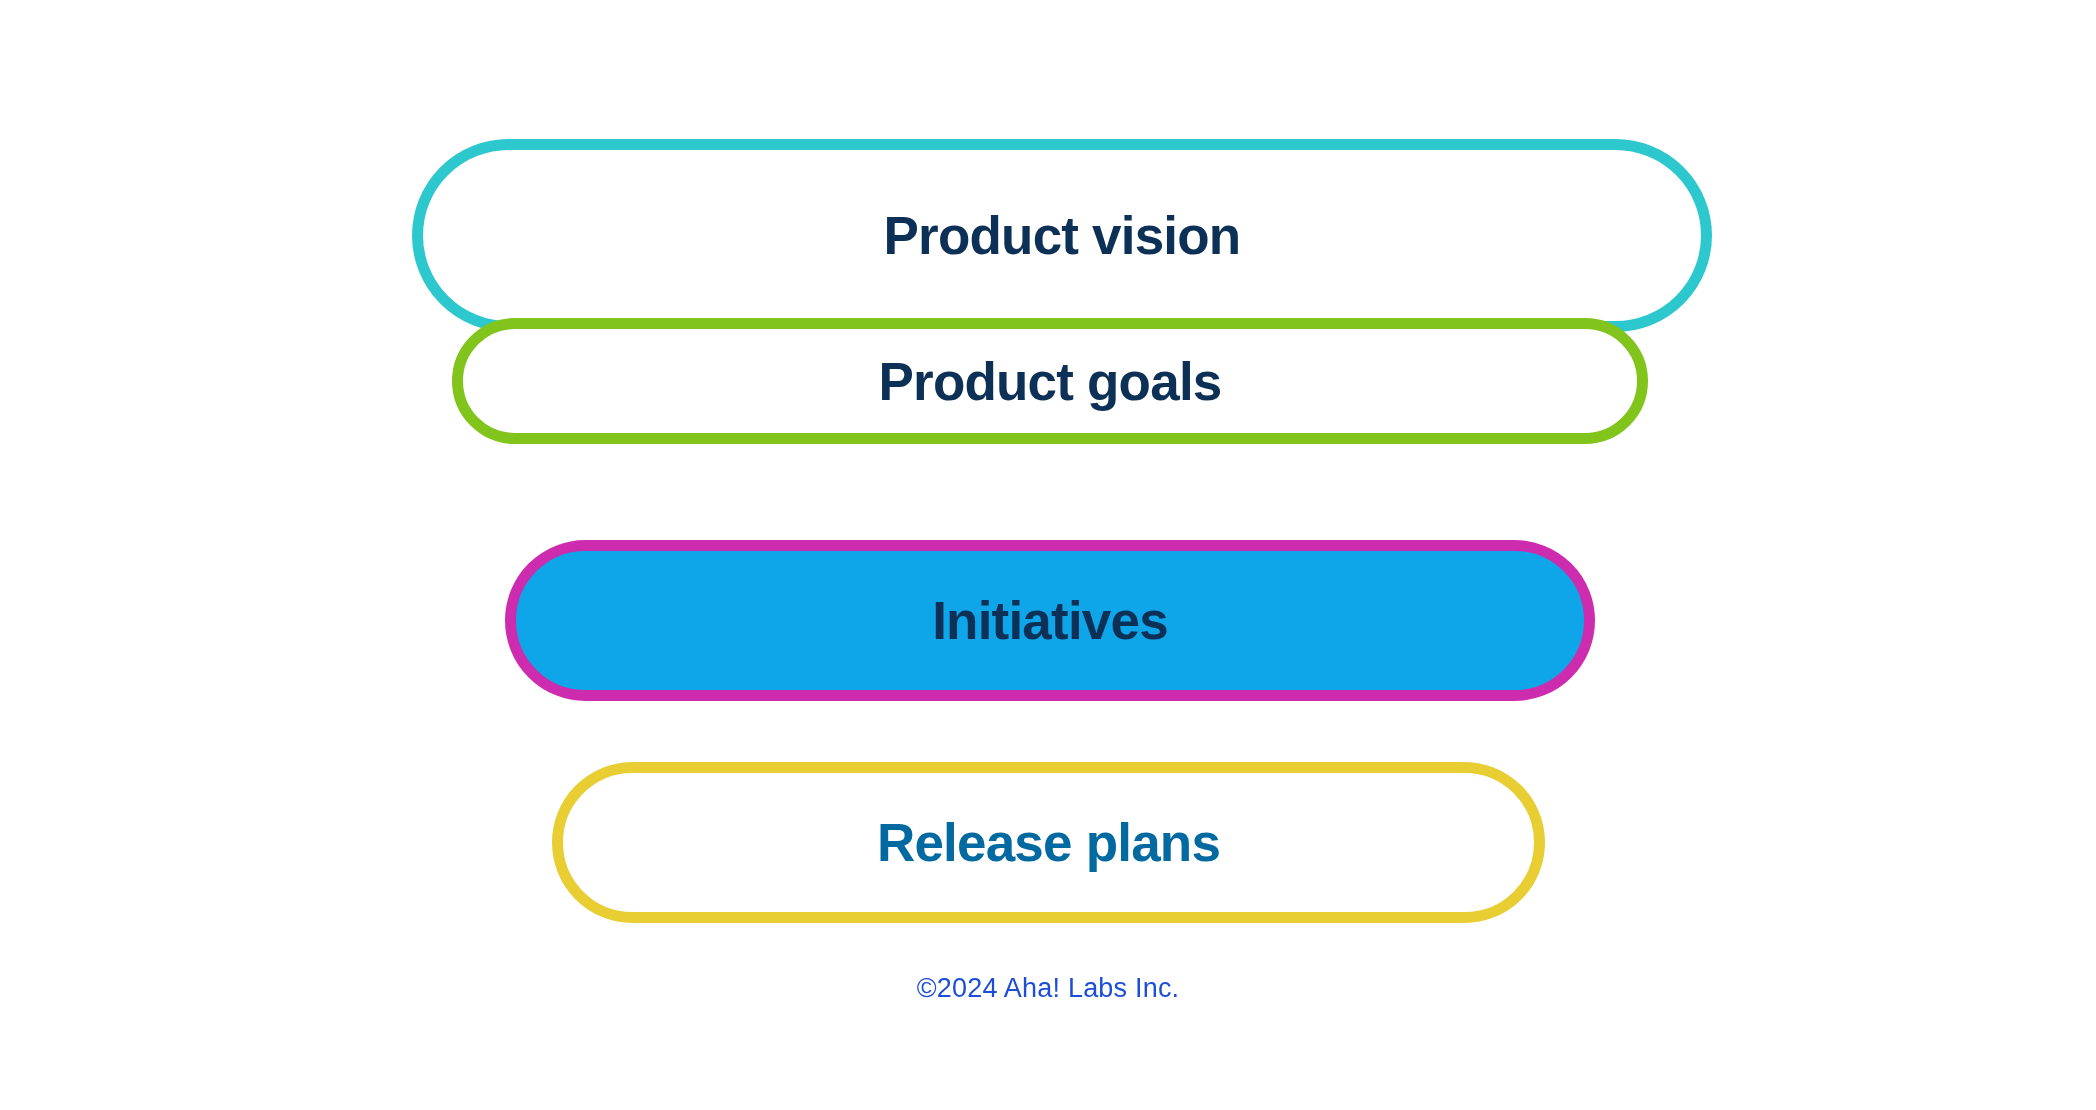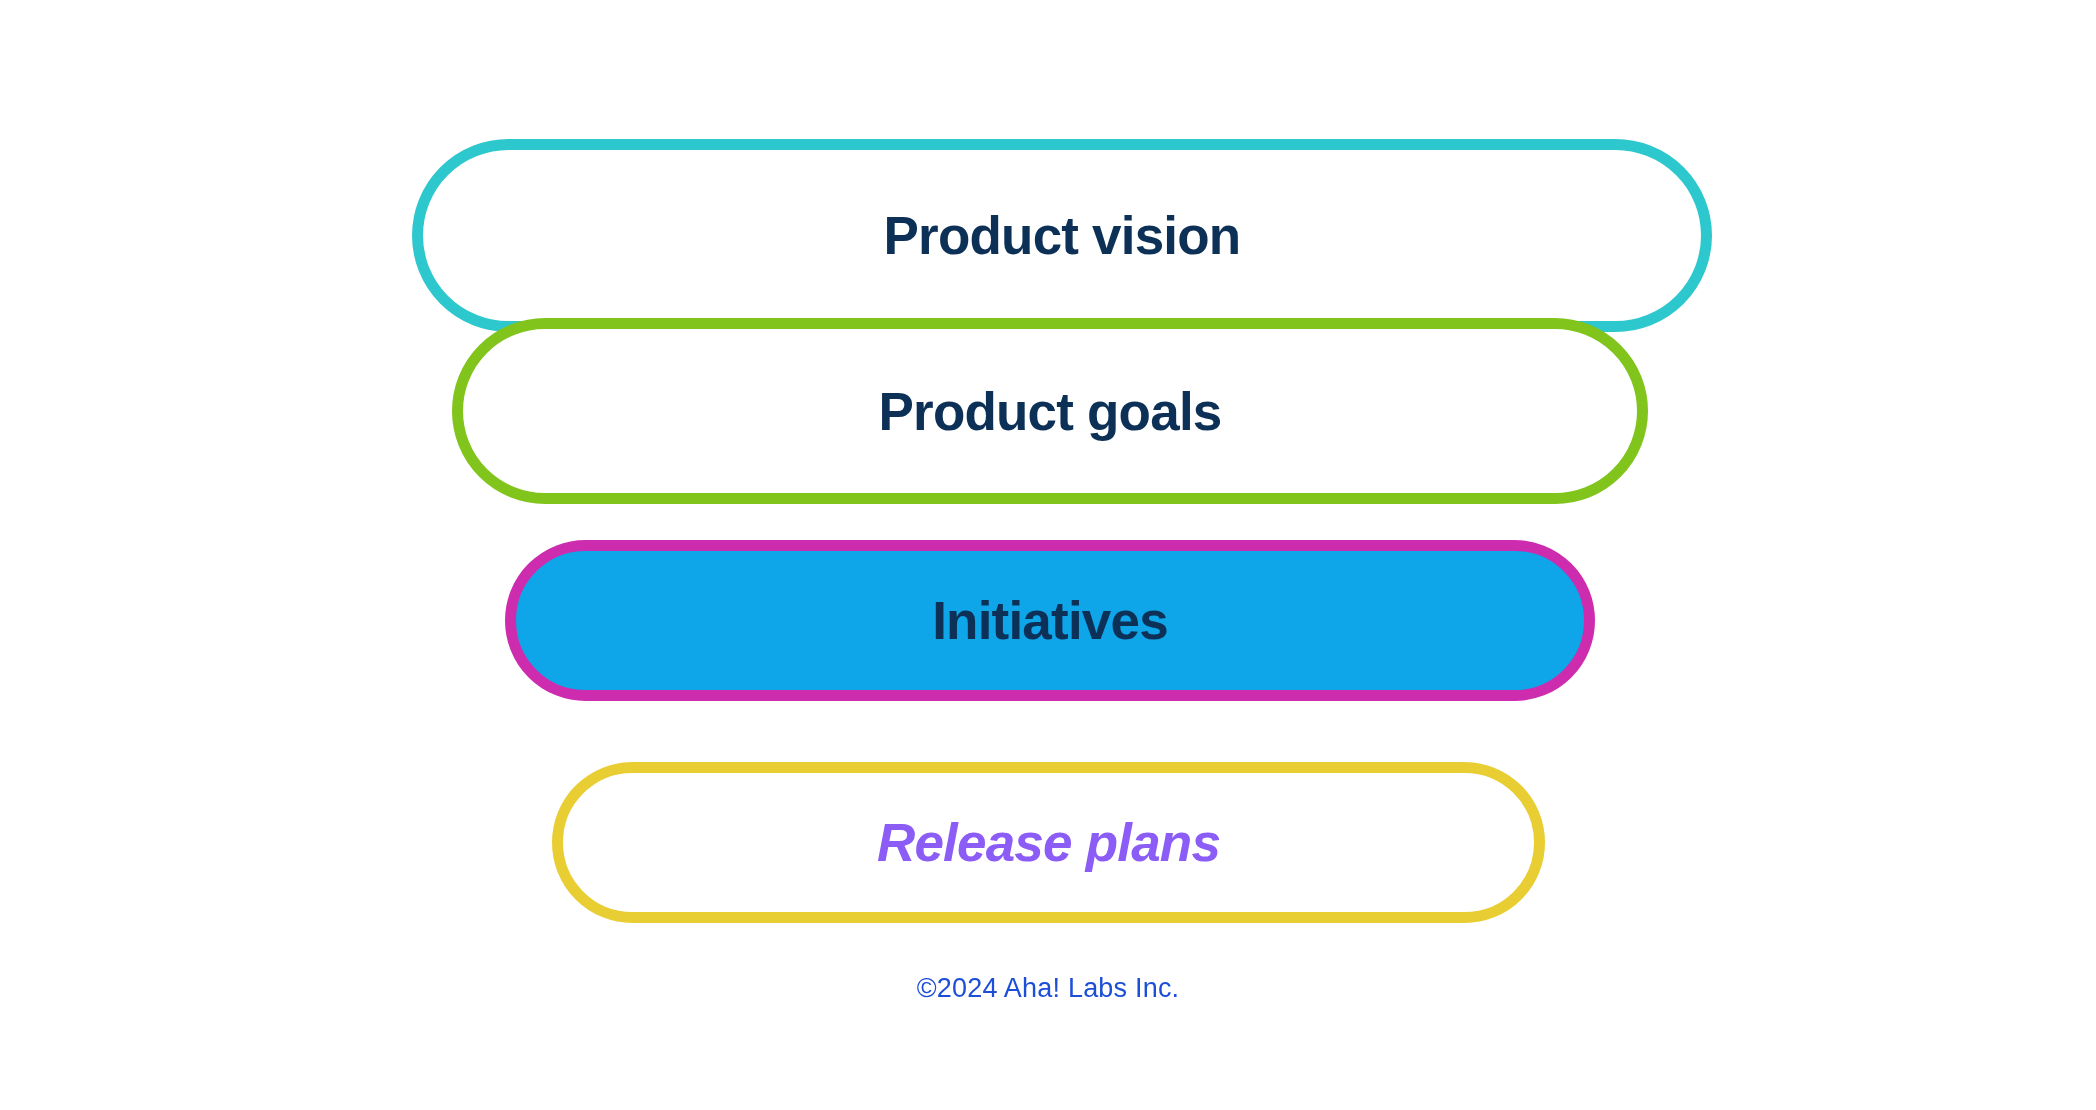--- a/index.html
+++ b/index.html
@@ -46,21 +46,21 @@
     font-weight: bold;
     font-size: 53px;
     letter-spacing: -0.8px;
     line-height: 1;
     white-space: nowrap;
     color: #0d3057;
   }
 
   
   .pill-1 { left: 412px; top:  99px; width: 1300px; height: 193px; margin-top: 40px; }
-  .pill-2 { left: 452px; top: 318px; width: 1196px; height: 186px; }
+  .pill-2 { left: 452px; top: 318px; width: 1196px; height: 126px; }
   .pill-3 { left: 505px; top: 540px; width: 1090px; height: 161px; }
   .pill-4 { left: 552px; top: 762px; width:  993px; height: 161px; }
 
   
   .footer {
     position: absolute;
     left: 0;
     top: 972px;
     width: 2096px;
     text-align: center;
@@ -88,21 +88,21 @@
 
     <div class="funnel-pill pill-2" style="border-color: rgb(128, 196, 28); background: rgb(255, 255, 255);">
       <span class="funnel-pill-label" style="color: rgb(13, 48, 87);">Product goals</span>
     </div>
 
     <div class="funnel-pill pill-3" style="border-color: rgb(206, 44, 174); background: #0ea5e9;">
       <span class="funnel-pill-label" style="color: rgb(13, 48, 87);">Initiatives</span>
     </div>
 
     <div class="funnel-pill pill-4" style="border-color: rgb(232, 205, 51); background: rgb(255, 255, 255);">
-      <span class="funnel-pill-label" style="color: #8b5cf6; font-style: italic;">Release plans</span>
+      <span class="funnel-pill-label" style="color: #0369a1;">Release plans</span>
     </div>
 
   </div>
 
   <div class="footer">
     <span class="footer-text" style="color: #1d4ed8;">©2024 Aha! Labs Inc.</span>
   </div>
 
 </div>
 

